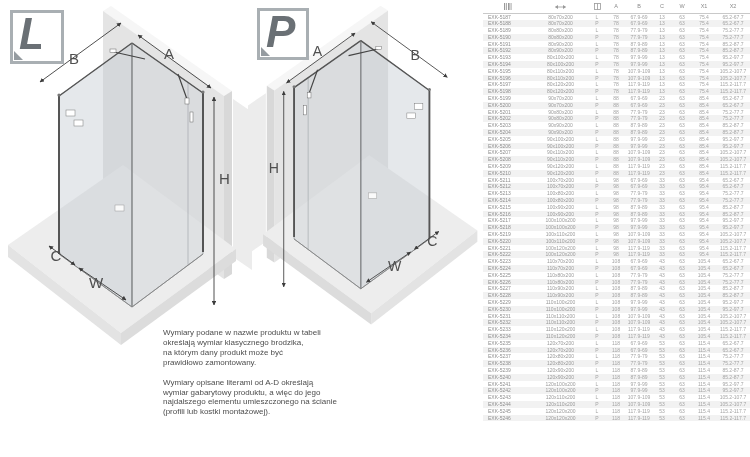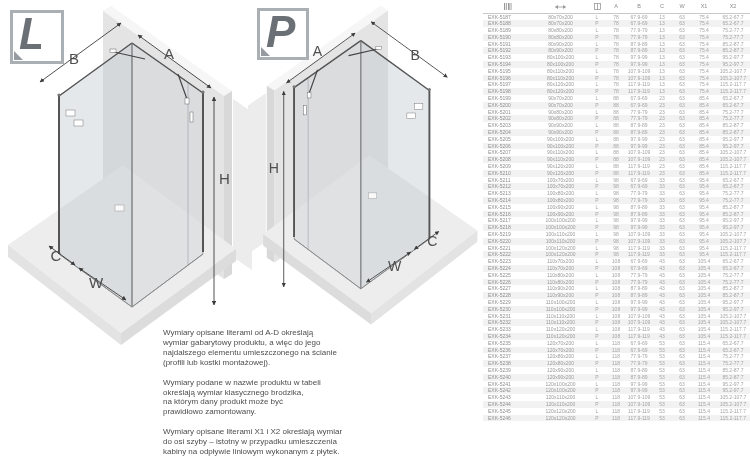--- a/index.html
+++ b/index.html
@@ -161,31 +161,28 @@
     <span class="notch"></span>
     <span class="fold"></span>
   </div>
   <div class="badge" id="badge-p">
     <span class="letter">P</span>
     <span class="notch"></span>
     <span class="fold"></span>
   </div>
 
   <div id="notes">
+    <p>Wymiary podane w nazwie produktu w tabeli
+określają wymiar klasycznego brodzika,
+na którym dany produkt może być
+prawidłowo zamontowany.</p>
     <p>Wymiary opisane literami od A-D określają
 wymiar gabarytowy produktu, a więc do jego
 najdalszego elementu umieszczonego na ścianie
 (profili lub kostki montażowej).</p>
-    <p>Wymiary podane w nazwie produktu w tabeli
-określają wymiar klasycznego brodzika,
-na którym dany produkt może być
-prawidłowo zamontowany.</p>
-    <p>Wymiary opisane literami X1 i X2 określają wymiar
-do osi szyby – istotny w przypadku umieszczenia
-kabiny na odpływie liniowym wykonanym z płytek.</p>
   </div>
 
   <div id="spec-table-wrap">
     <table>
       <colgroup>
         <col class="w-code">
           <col class="w-size">
           <col class="w-side">
           <col class="w-a">
         <col class="w-b">

